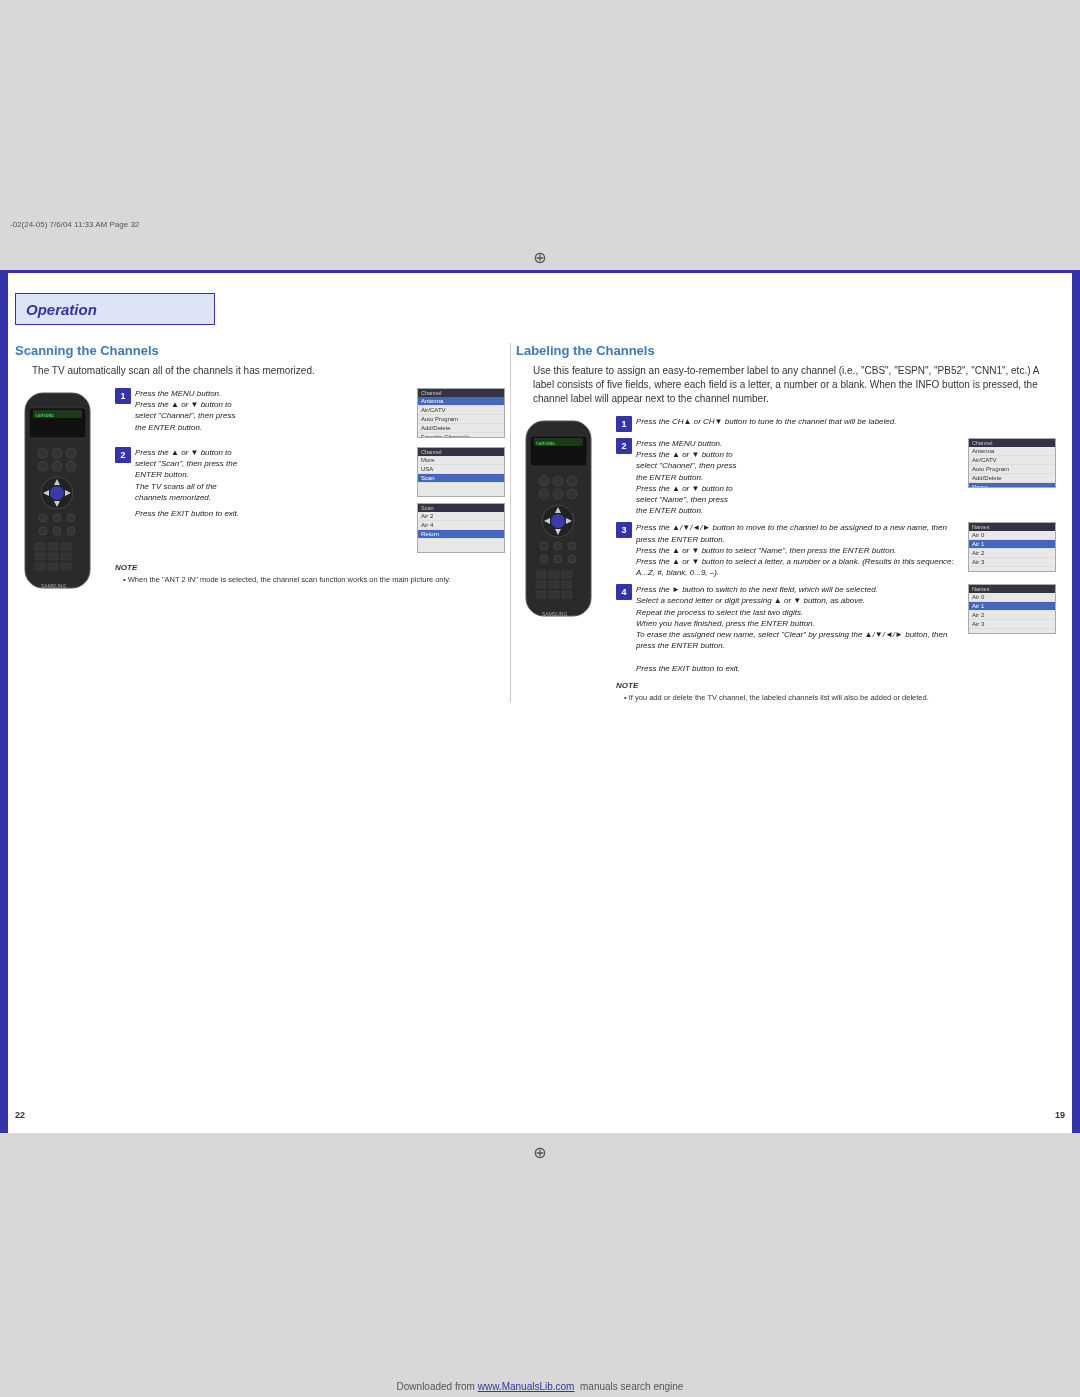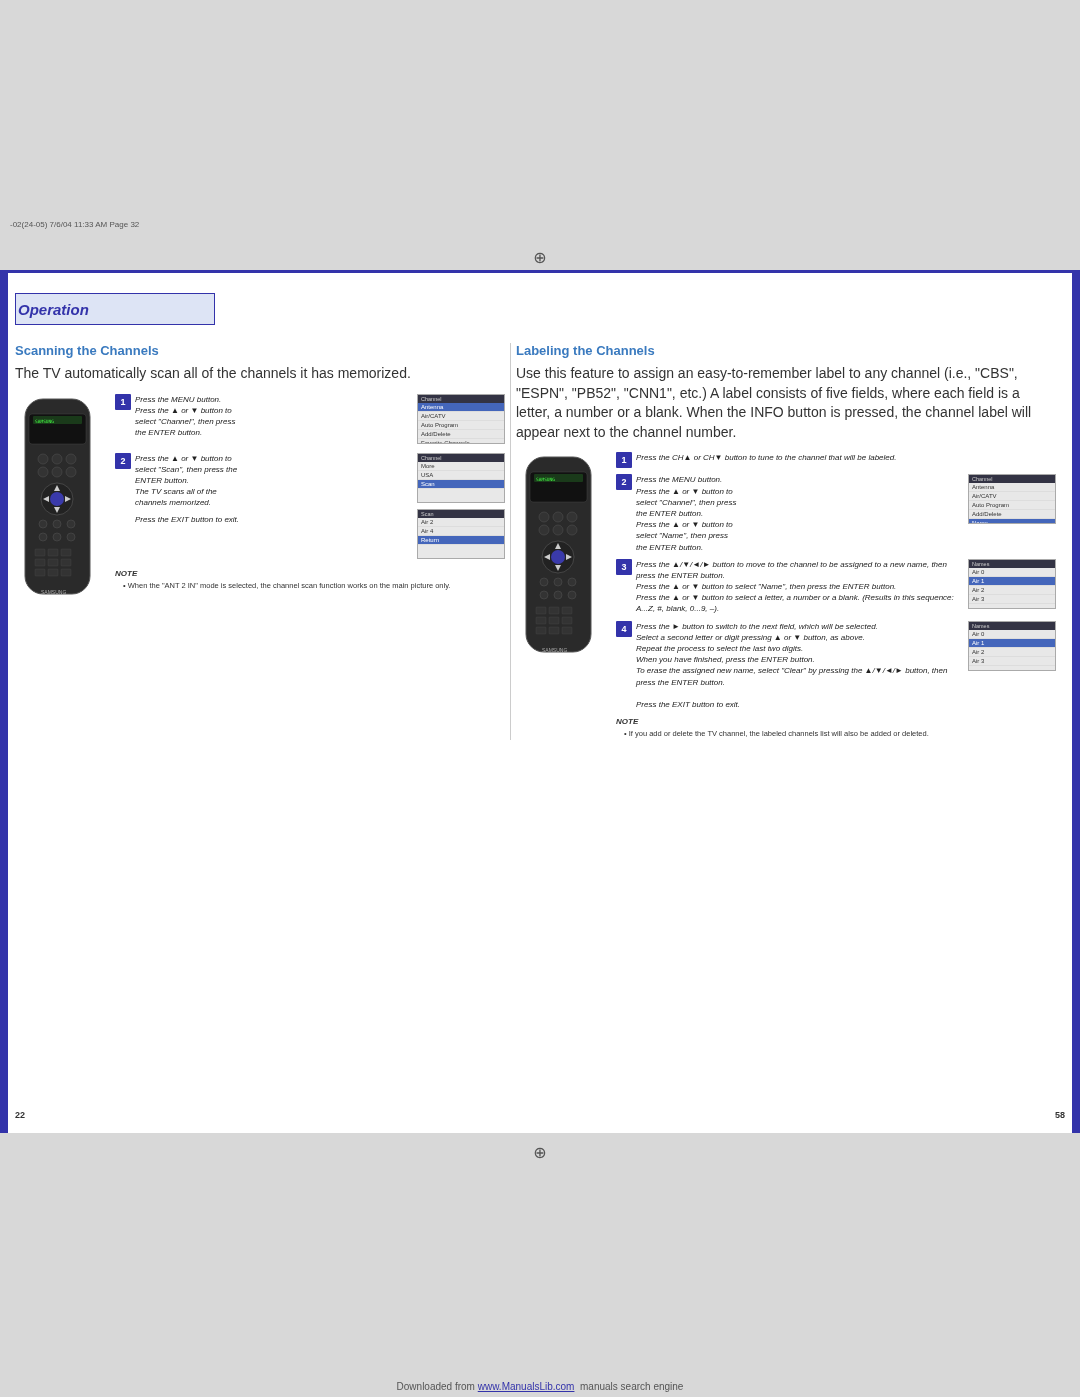--- a/index.html
+++ b/index.html
@@ -66,21 +66,21 @@
     .operation-heading {
       position: absolute;
       top: 20px;
       left: 15px;
       width: 200px;
       height: 32px;
       background: #dde4f5;
       border: 1.5px solid #3333aa;
       display: flex;
       align-items: center;
-      padding-left: 2px;
+      padding-left: 10px;
     }
     .operation-heading span {
       font-size: 15px;
       font-weight: bold;
       color: #3333aa;
       font-style: italic;
     }
 
     
     .columns {
@@ -104,24 +104,25 @@
     
     .section-title {
       font-size: 13px;
       font-weight: bold;
       color: #3a7abf;
       margin-bottom: 6px;
     }
 
     
     .intro-text {
-      font-size: 14px;
+      font-size: 10px;
       color: #333;
       line-height: 1.4;
       margin-bottom: 10px;
+      margin-left: 17px;
     }
 
     
     .content-row {
       display: flex;
       gap: 10px;
       align-items: flex-start;
     }
 
     
@@ -534,21 +535,21 @@
             <div class="note-bullet">• If you add or delete the TV channel, the labeled channels list will also be added or deleted.</div>
           </div>
 
         </div>
       </div>
     </div>
 
   </div>
 
   <div class="page-num-left">22</div>
-  <div class="page-num-right">58</div>
+  <div class="page-num-right">19</div>
 
 </div>
 
 <div class="bottom-area">
   <span class="ch-bottom-center" style="position:absolute;top:10px;left:50%;transform:translateX(-50%);font-size:16px;color:#555;">⊕</span>
   <div class="footer-text">
     Downloaded from <a href="#">www.ManualsLib.com</a>&nbsp; manuals search engine
   </div>
 </div>
 

